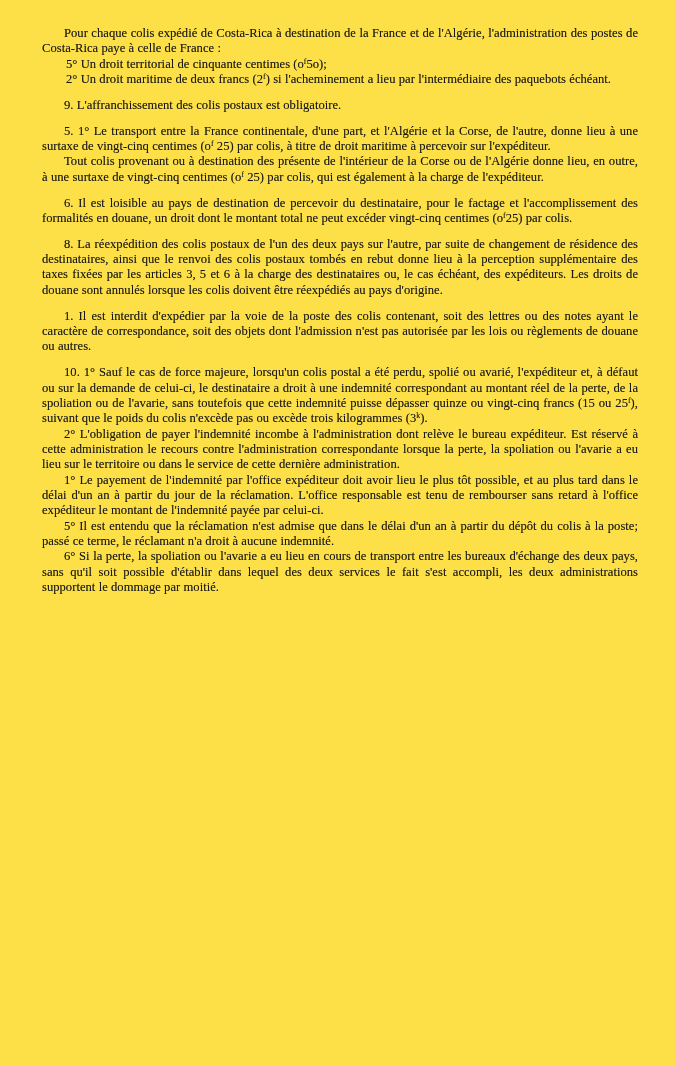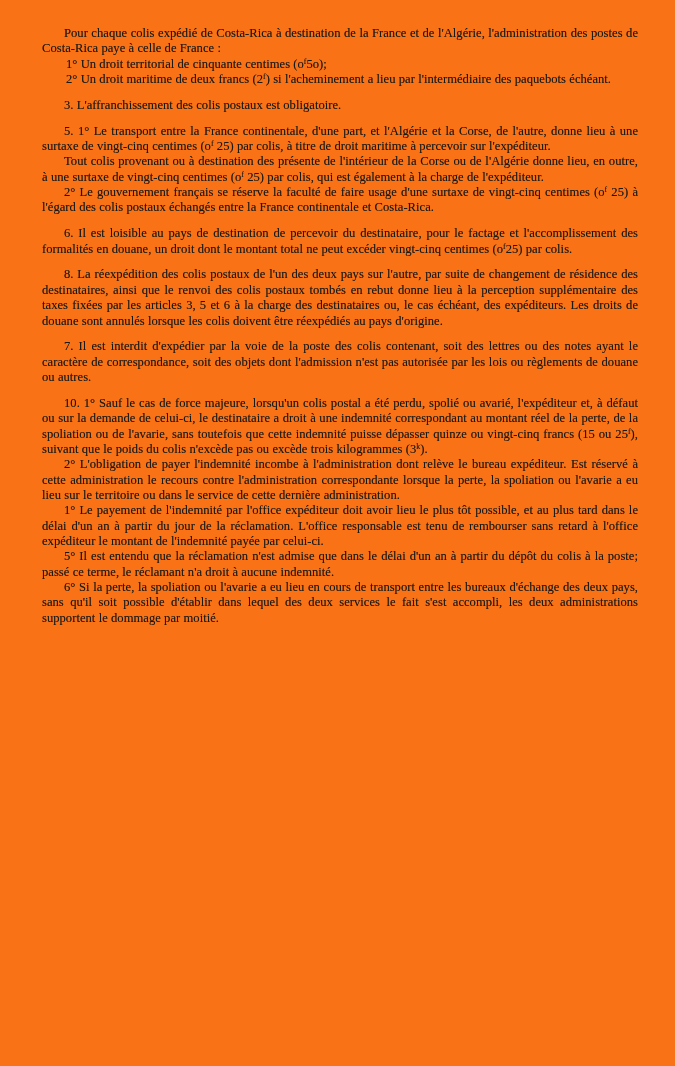--- a/index.html
+++ b/index.html
@@ -11,21 +11,21 @@
     width: 675px;
     height: 1066px;
     font-family: "Liberation Serif", "DejaVu Serif", serif;
     color: #1a1a1a;
     overflow: hidden;
   }
   #page {
     position: relative;
     width: 675px;
     height: 1066px;
-    background: #f97316;
+    background: #fde047;
     box-sizing: border-box;
     padding: 26px 37px 0 42px;
   }
   .col {
     width: 596px;
     text-align: justify;
     text-justify: inter-word;
     font-size: 12.6px;
     line-height: 15.35px;
     letter-spacing: 0.02px;
@@ -61,39 +61,38 @@
   }
 </style>
 </head>
 <body>
 
 <div id="page">
   <div class="col">
 
     <p class="ind">Pour chaque colis expédié de Costa-Rica à destination de la France et de l'Algérie, l'administration des postes de Costa-Rica paye à celle de France :</p>
 
-    <p class="ind-sm noind" style="text-indent:24px"><span>1° Un droit territorial de cinquante centimes (o</span><sup>f</sup><span>5o);</span></p>
+    <p class="ind-sm noind" style="text-indent:24px"><span>5° Un droit territorial de cinquante centimes (o</span><sup>f</sup><span>5o);</span></p>
 
     <p style="text-indent:24px"><span>2° Un droit maritime de deux francs (2</span><sup>f</sup><span>) si l'acheminement a lieu par l'intermédiaire des paquebots échéant.</span></p>
 
-    <p class="ind gap">3. L'affranchissement des colis postaux est obligatoire.</p>
+    <p class="ind gap">9. L'affranchissement des colis postaux est obligatoire.</p>
 
     <p class="ind gap"><span>5. 1° Le transport entre la France continentale, d'une part, et l'Algérie et la Corse, de l'autre, donne lieu à une surtaxe de vingt-cinq centimes (o</span><sup>f</sup><span> 25) par colis, à titre de droit maritime à percevoir sur l'expéditeur.</span></p>
 
     <p class="ind"><span>Tout colis provenant ou à destination des présente de l'intérieur de la Corse ou de l'Algérie donne lieu, en outre, à une surtaxe de vingt-cinq centimes (o</span><sup>f</sup><span> 25) par colis, qui est également à la charge de l'expéditeur.</span></p>
 
 
-    <p class="ind"><span>2° Le gouvernement français se réserve la faculté de faire usage d'une surtaxe de vingt-cinq centimes (o</span><sup>f</sup><span> 25) à l'égard des colis postaux échangés entre la France continentale et Costa-Rica.</span></p>
 
     <p class="ind gap"><span>6. Il est loisible au pays de destination de percevoir du destinataire, pour le factage et l'accomplissement des formalités en douane, un droit dont le montant total ne peut excéder vingt-cinq centimes (o</span><sup>f</sup><span>25) par colis.</span></p>
 
 
     <p class="ind gap">8. La réexpédition des colis postaux de l'un des deux pays sur l'autre, par suite de changement de résidence des destinataires, ainsi que le renvoi des colis postaux tombés en rebut donne lieu à la perception supplémentaire des taxes fixées par les articles 3, 5 et 6 à la charge des destinataires ou, le cas échéant, des expéditeurs. Les droits de douane sont annulés lorsque les colis doivent être réexpédiés au pays d'origine.</p>
 
-    <p class="ind gap">7. Il est interdit d'expédier par la voie de la poste des colis contenant, soit des lettres ou des notes ayant le caractère de correspondance, soit des objets dont l'admission n'est pas autorisée par les lois ou règlements de douane ou autres.</p>
+    <p class="ind gap">1. Il est interdit d'expédier par la voie de la poste des colis contenant, soit des lettres ou des notes ayant le caractère de correspondance, soit des objets dont l'admission n'est pas autorisée par les lois ou règlements de douane ou autres.</p>
 
     <p class="ind gap"><span>10. 1° Sauf le cas de force majeure, lorsqu'un colis postal a été perdu, spolié ou avarié, l'expéditeur et, à défaut ou sur la demande de celui-ci, le destinataire a droit à une indemnité correspondant au montant réel de la perte, de la spoliation ou de l'avarie, sans toutefois que cette indemnité puisse dépasser quinze ou vingt-cinq francs (15 ou 25</span><sup>f</sup><span>), suivant que le poids du colis n'excède pas ou excède trois kilogrammes (3</span><sup>k</sup><span>).</span></p>
 
 
     <p class="ind">2° L'obligation de payer l'indemnité incombe à l'administration dont relève le bureau expéditeur. Est réservé à cette administration le recours contre l'administration correspondante lorsque la perte, la spoliation ou l'avarie a eu lieu sur le territoire ou dans le service de cette dernière administration.</p>
 
 
     <p class="ind">1° Le payement de l'indemnité par l'office expéditeur doit avoir lieu le plus tôt possible, et au plus tard dans le délai d'un an à partir du jour de la réclamation. L'office responsable est tenu de rembourser sans retard à l'office expéditeur le montant de l'indemnité payée par celui-ci.</p>
 
     <p class="ind">5° Il est entendu que la réclamation n'est admise que dans le délai d'un an à partir du dépôt du colis à la poste; passé ce terme, le réclamant n'a droit à aucune indemnité.</p>

